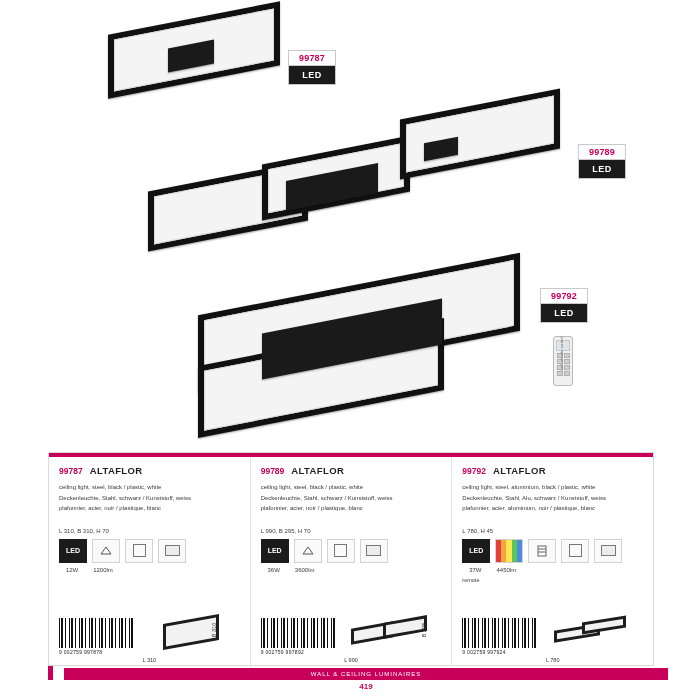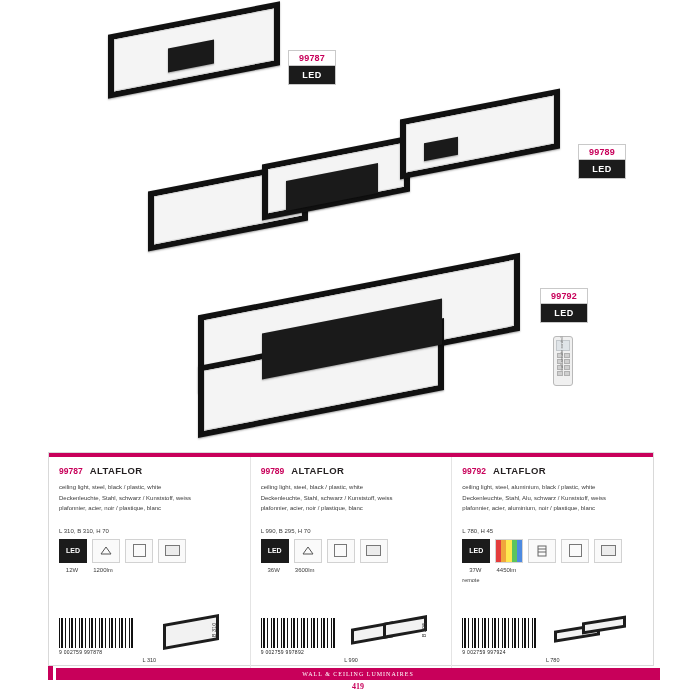--- a/index.html
+++ b/index.html
@@ -106,21 +106,21 @@
     background:repeating-linear-gradient(90deg,#111 0 1px,#fff 1px 2px,#111 2px 4px,#fff 4px 6px,#111 6px 7px,#fff 7px 10px);
   }
   .bcnum{font-size:5px;letter-spacing:.3px;margin-top:1px;color:#222;}
   .mini{position:relative;flex:1;height:42px;}
   .mini .mframe{position:absolute;background:#1d1d1d;}
   .mini .mframe i{position:absolute;left:3px;top:3px;right:3px;bottom:3px;background:#f2f2f2;display:block;}
   .dimlabel{font-size:5.5px;color:#333;text-align:center;margin-top:2px;}
   .dimv{position:absolute;font-size:5.5px;color:#333;transform:rotate(-90deg);}
 
   
-  .footer{position:absolute;left:56px;top:668px;width:604px;text-align:center;font-family:Liberation Serif, serif;}
+  .footer{position:absolute;left:64px;top:668px;width:604px;text-align:center;}
   .footer .bar{height:12px;background:#c8005a;color:#fff;font-size:6px;letter-spacing:1px;line-height:12px;}
   .footer .pg{font-size:8px;color:#c8005a;font-weight:bold;margin-top:2px;}
   .sidebar{position:absolute;left:48px;top:452px;width:5px;height:228px;background:#c8005a;}
 </style>
 </head>
 <body>
 
 <div class="page">
 
   <div class="illus">

